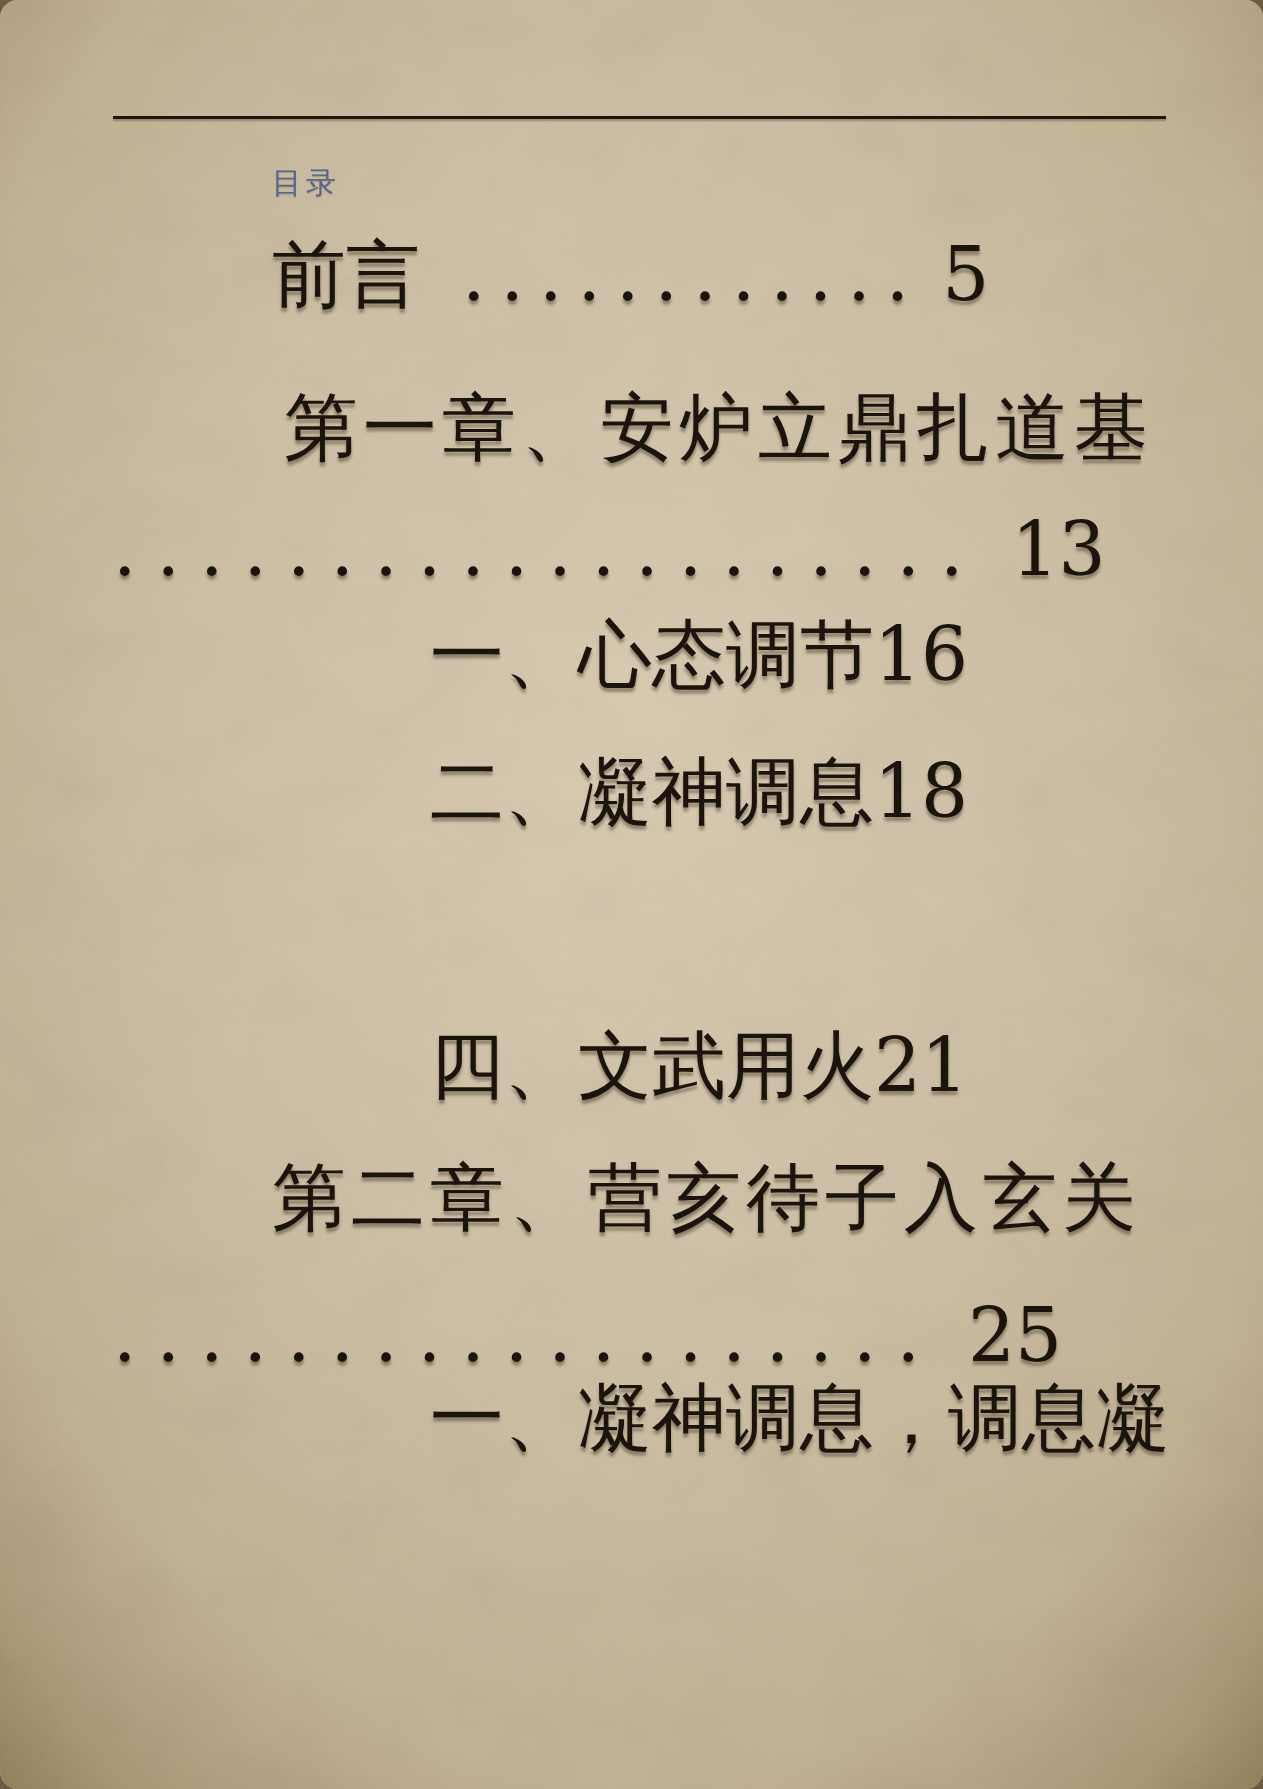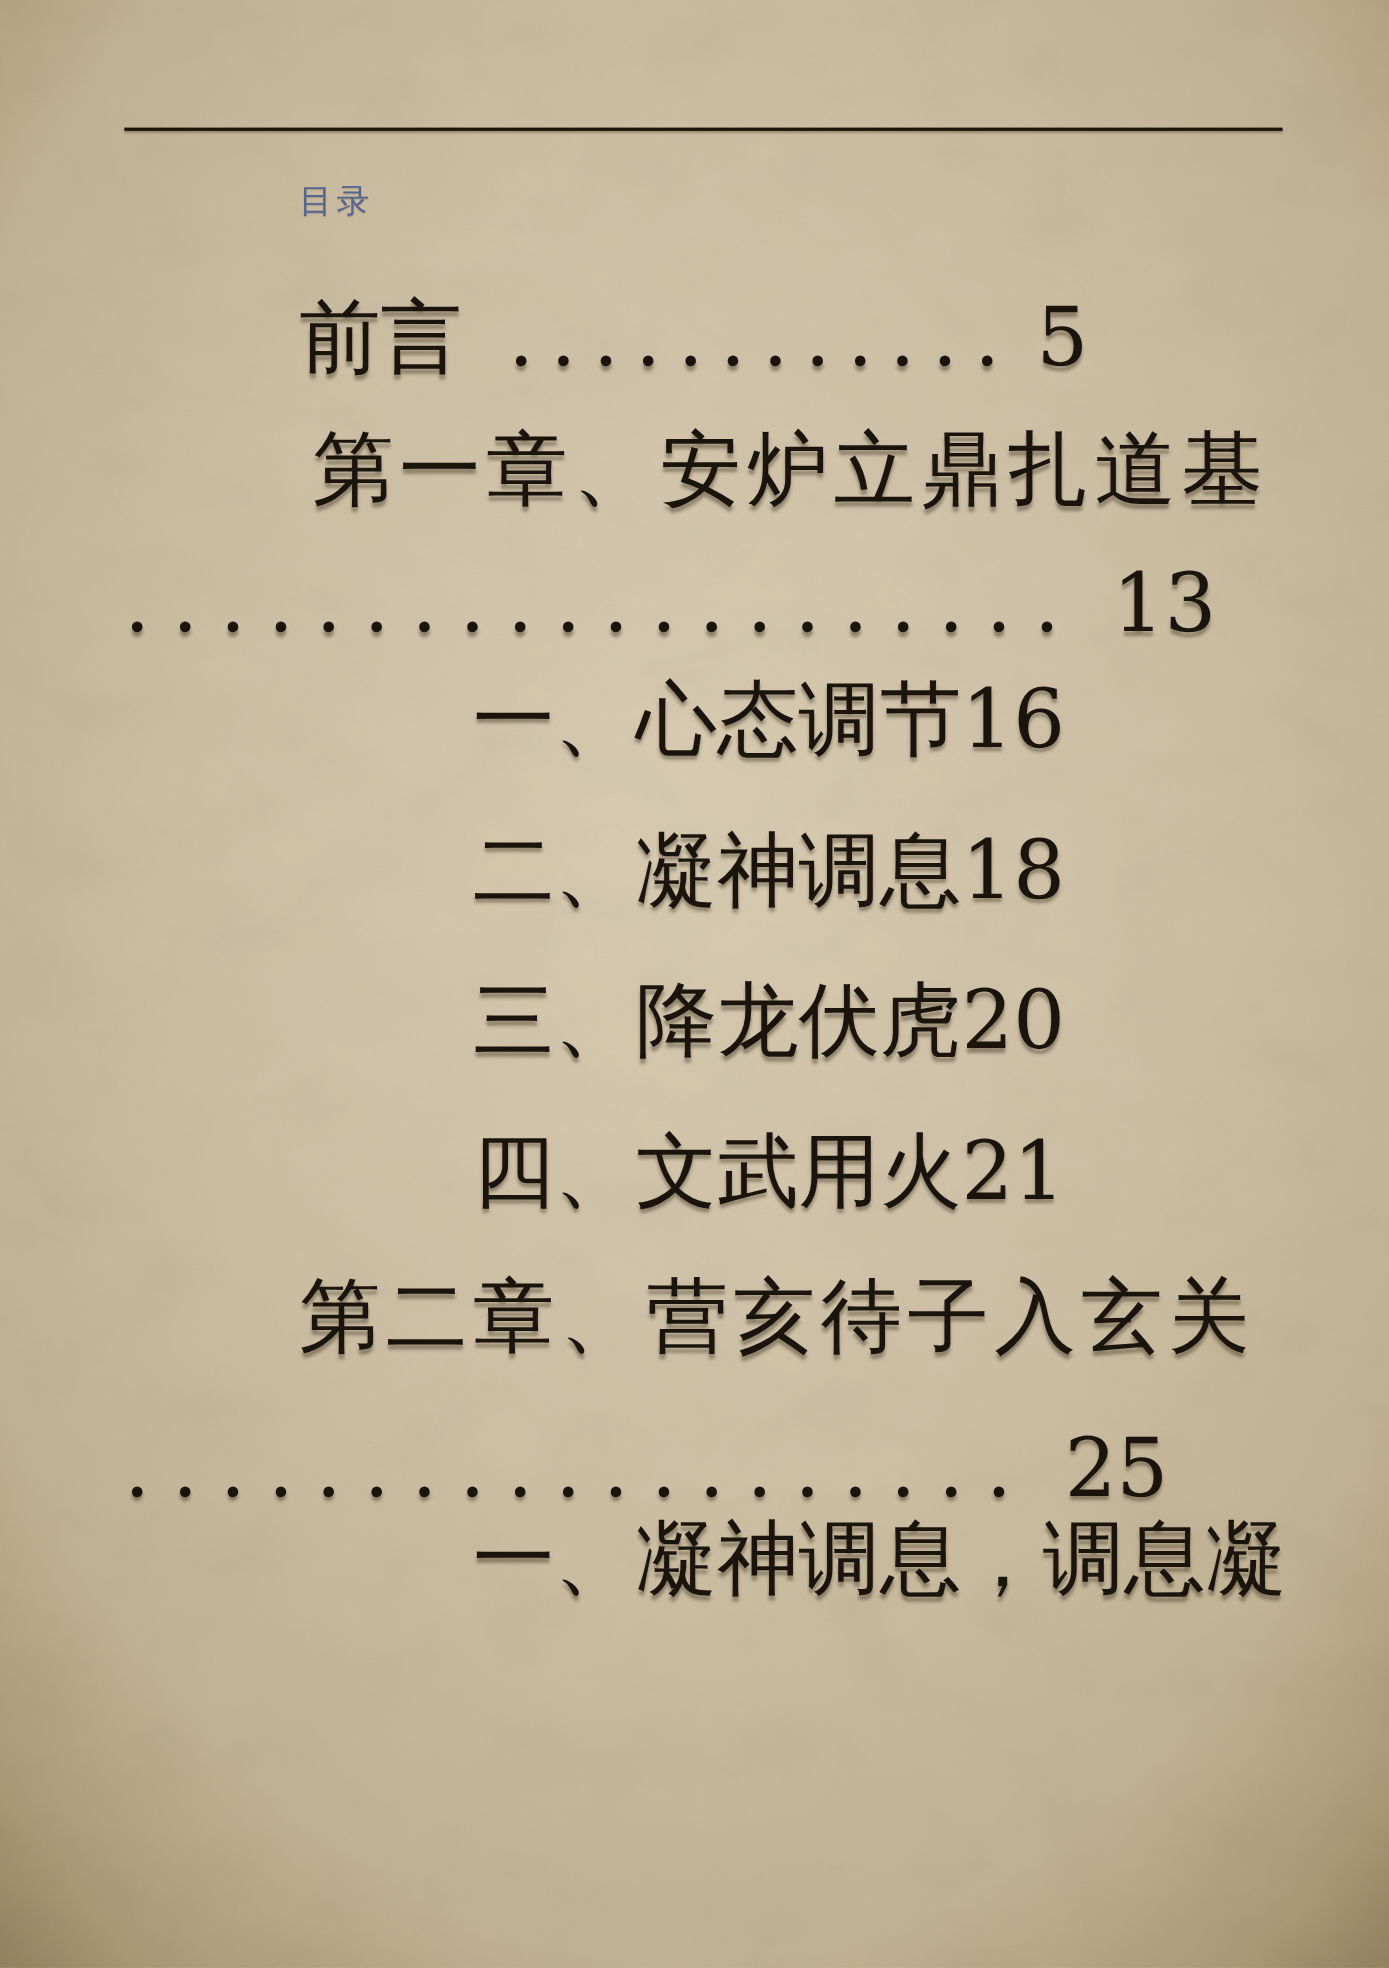--- a/index.html
+++ b/index.html
@@ -4,20 +4,21 @@
 <style>
   html,body{margin:0;padding:0;background:#6b5d44;}
   #page{
     position:relative;
     width:1263px;height:1789px;
     margin:0 auto;
     overflow:hidden;
     background:#cfc0a3;
     font-family:"DejaVu Serif","Liberation Serif",serif;
     color:#1b140c;
+    border-radius:18px;
   }
   #paper{position:absolute;left:0;top:0;z-index:0;}
   .layer{position:absolute;z-index:1;white-space:nowrap;}
   .rule{
     position:absolute;z-index:1;
     left:113px;top:116px;width:1053px;height:3px;
     background:#1c150b;
     box-shadow:0 2px 2px rgba(60,45,20,.35);
   }
   .toc-label{
@@ -30,21 +31,21 @@
     font-size:74px;line-height:1;
     text-shadow:0 4px 3px rgba(46,33,16,.40);
   }
   .chapter{letter-spacing:5px;}
   .leader{letter-spacing:15px;margin-left:42px;}
   .leader-wide{letter-spacing:20px;}
   .pagenum{margin-left:18px;}
   .pagenum-gap{text-align:right;}
   .pagenum-row{margin-left:28px;}
   
-  .l-preface{left:272px;top:270px;}
+  .l-preface{left:272px;top:237px;}
   .l-ch1{left:284px;top:390px;}
   .l-ch1dots{left:113px;top:512px;}
   .l-s1{left:430px;top:617px;}
   .l-s2{left:430px;top:754px;}
   .l-s3{left:430px;top:891px;}
   .l-s4{left:430px;top:1028px;}
   .l-ch2{left:272px;top:1160px;}
   .l-ch2dots{left:113px;top:1274px;margin-top:24px;}
   .l-s5a{left:430px;top:1380px;}
   .l-s5b{left:272px;top:1479px;}
@@ -101,23 +102,20 @@
   </div>
 
   <div class="layer entry l-s1">
     <span>一、心态调节</span><span class="pagenum-gap">16</span>
   </div>
 
   <div class="layer entry l-s2">
     <span>二、凝神调息</span><span class="pagenum-gap">18</span>
   </div>
 
-  <div class="layer entry l-s3">
-    <span>三、降龙伏虎</span><span class="pagenum-gap">20</span>
-  </div>
 
   <div class="layer entry l-s4">
     <span>四、文武用火</span><span class="pagenum-gap">21</span>
   </div>
 
   <div class="layer entry chapter l-ch2">
     <span>第二章、营亥待子入玄关</span>
   </div>
 
   <div class="layer entry l-ch2dots">

